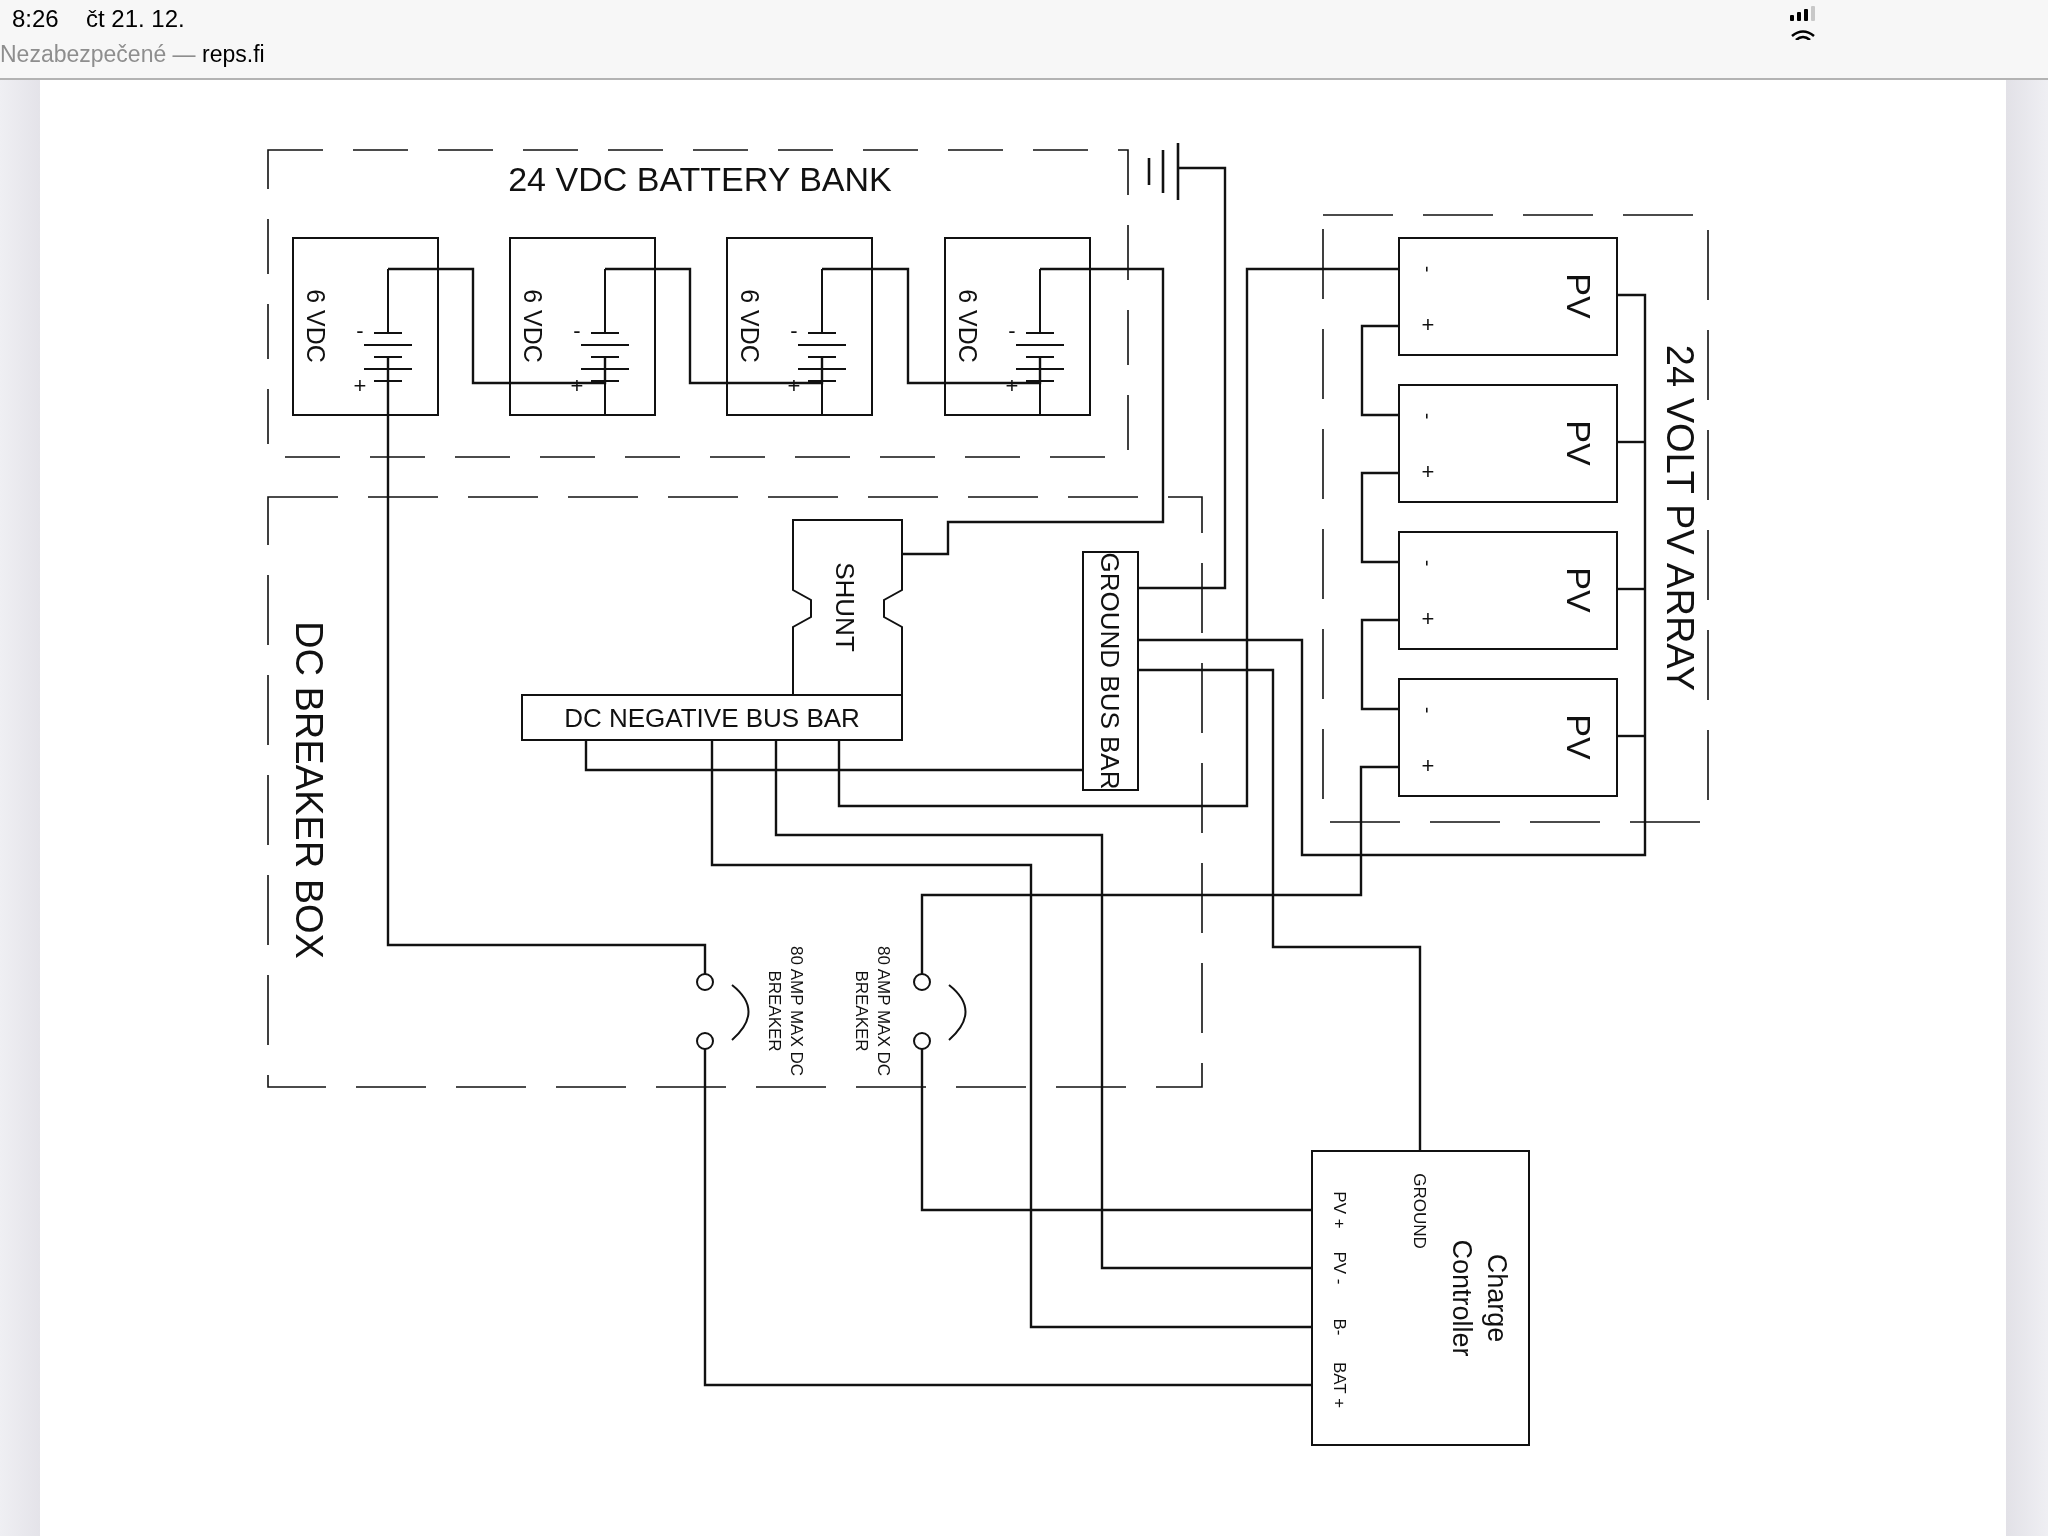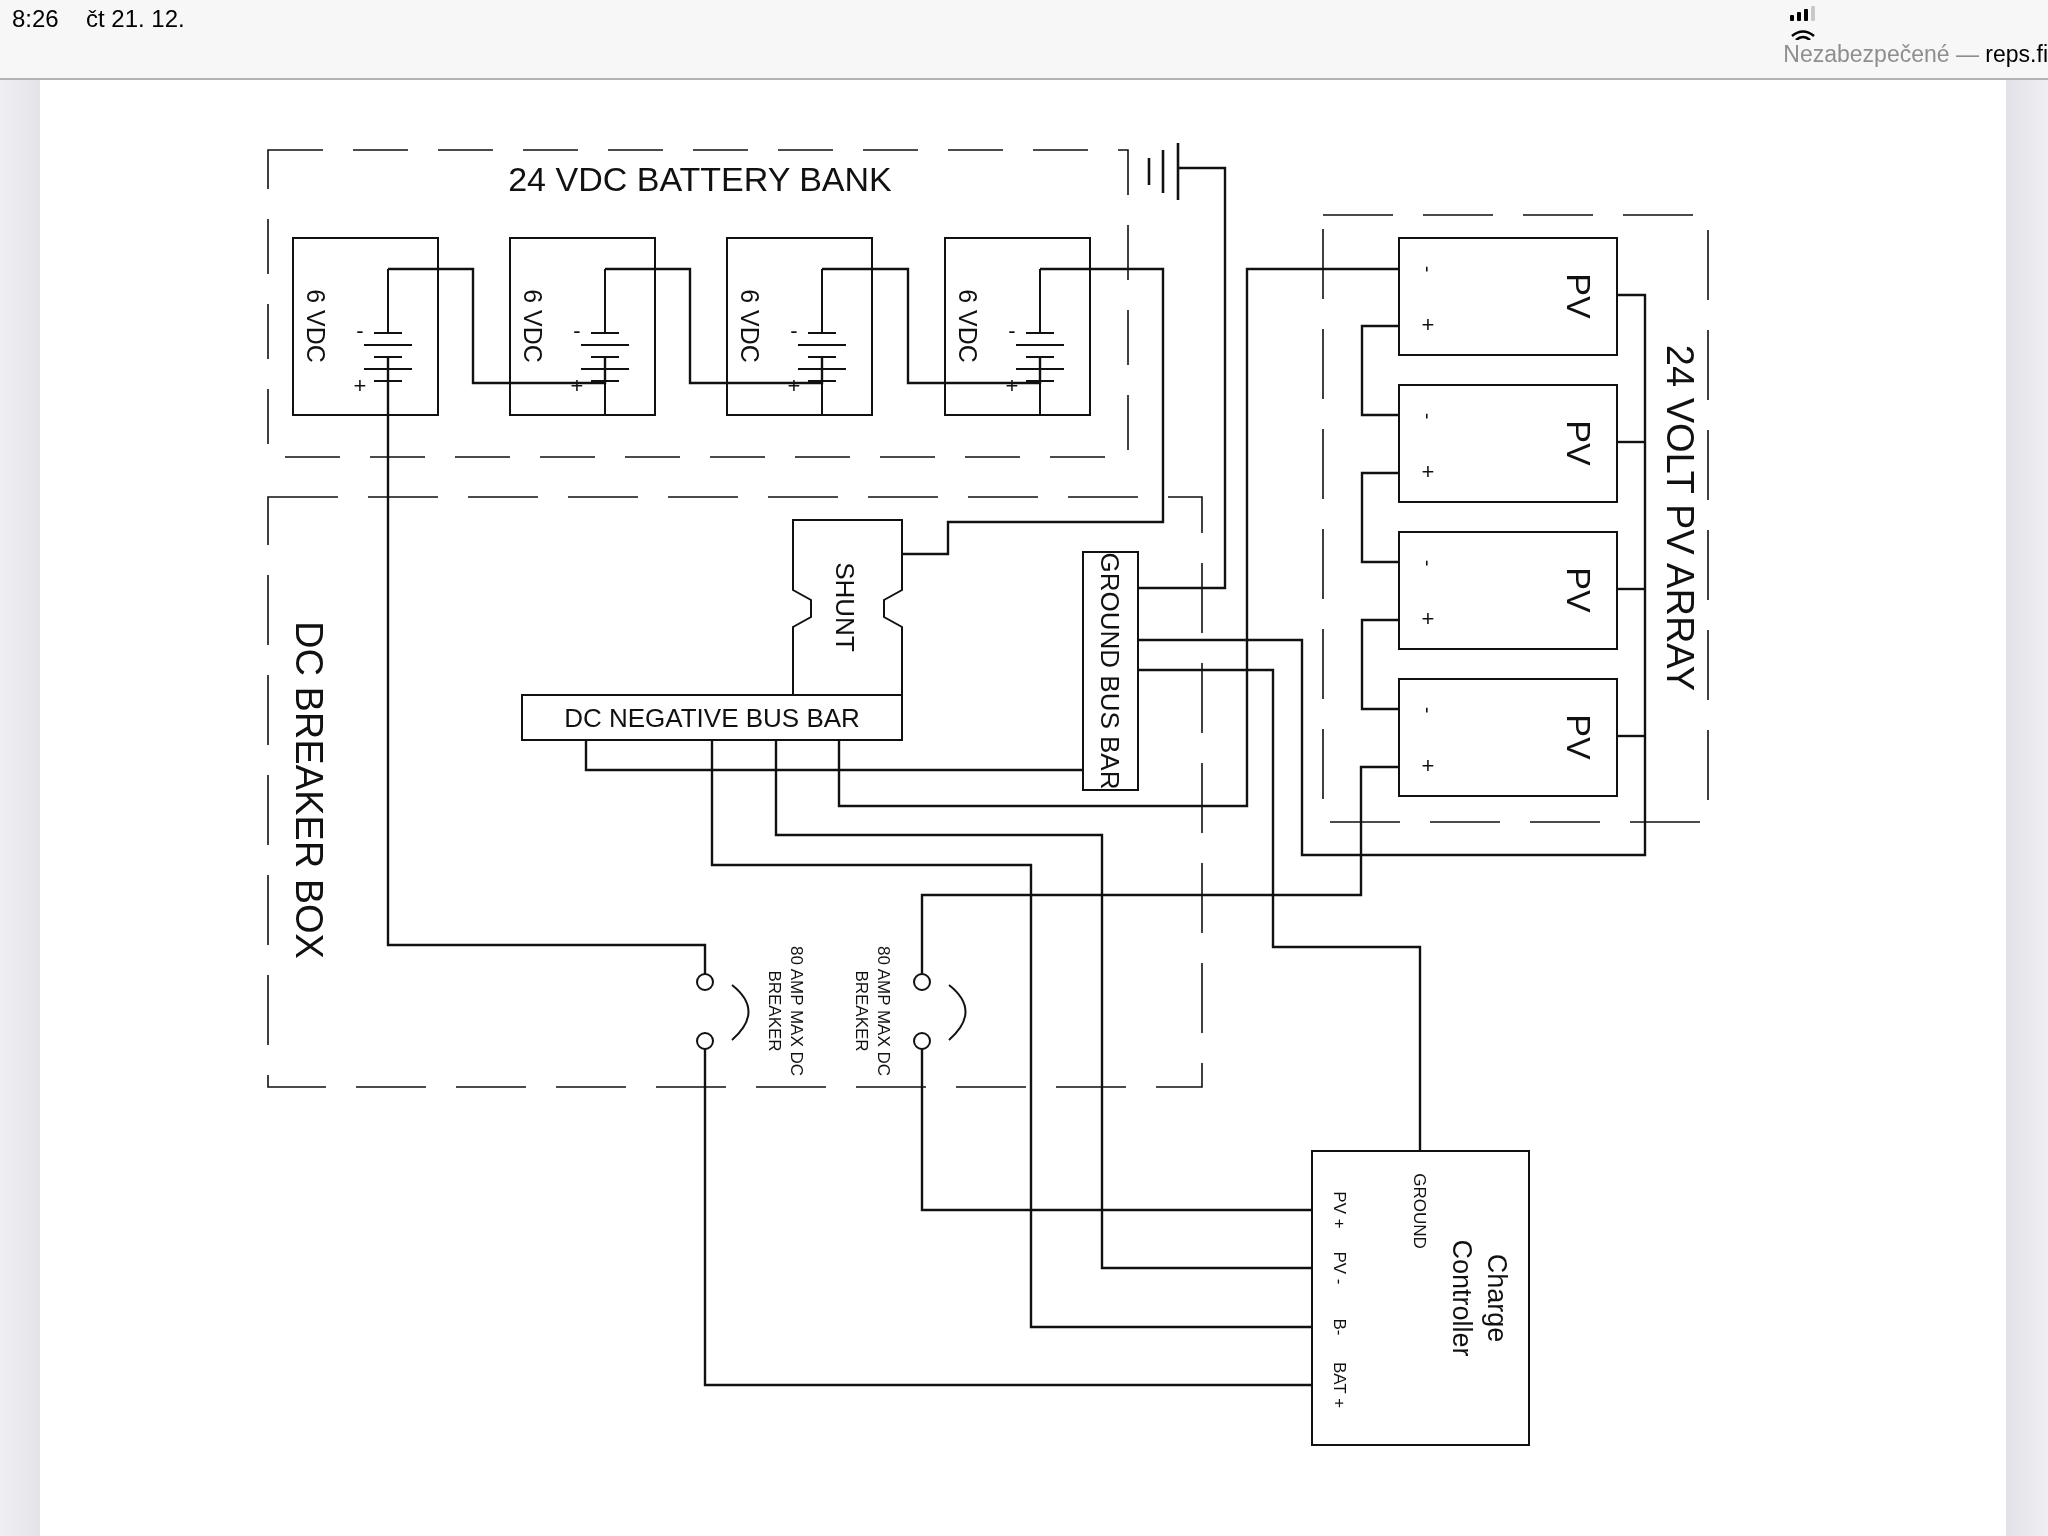--- a/index.html
+++ b/index.html
@@ -17,21 +17,21 @@
   .sb-right { position: absolute; right: 18px; top: 5px; display: flex; align-items: center; gap: 8px; font-size: 24px; flex-direction: column; }
   .signal { display: flex; align-items: flex-end; gap: 3px; height: 16px; }
   .signal span { display: block; width: 4px; background: #000; border-radius: 1px; }
   .signal span.off { background: #c8c8c8; }
   .battery-icon { width: 38px; height: 18px; border: 2px solid #9a9a9a; border-radius: 5px; position: relative; box-sizing: border-box; padding: 2px; }
   .battery-icon .fill { height: 100%; background: #000; border-radius: 2px; }
   .battery-icon::after { content: ""; position: absolute; right: -6px; top: 4px; width: 3px; height: 6px; background: #9a9a9a; border-radius: 0 2px 2px 0; }
   .urlbar {
     position: absolute; left: 0; top: 40px; width: 2048px; height: 38px;
     background: #f7f7f7; border-bottom: 2px solid #b3b3b3;
-    text-align: right; font-size: 23px; line-height: 28px;
+    text-align: left; font-size: 23px; line-height: 28px;
   }
   .url-insecure { color: #8e8e8e; }
   .url-domain { color: #000; }
   .side-left { position: absolute; left: 0; top: 80px; width: 40px; height: 1456px; background: linear-gradient(to right, #efeff3, #e4e3e9); }
   .side-right { position: absolute; right: 0; top: 80px; width: 42px; height: 1456px; background: linear-gradient(to right, #e2e1e7, #efeff3); }
   .page { position: absolute; left: 40px; top: 80px; width: 1966px; height: 1456px; background: #fff; }
   svg.diagram { position: absolute; left: 0; top: 0; }
   svg text { font-family: "Liberation Sans", sans-serif; fill: #111; }
 </style>
 </head>

